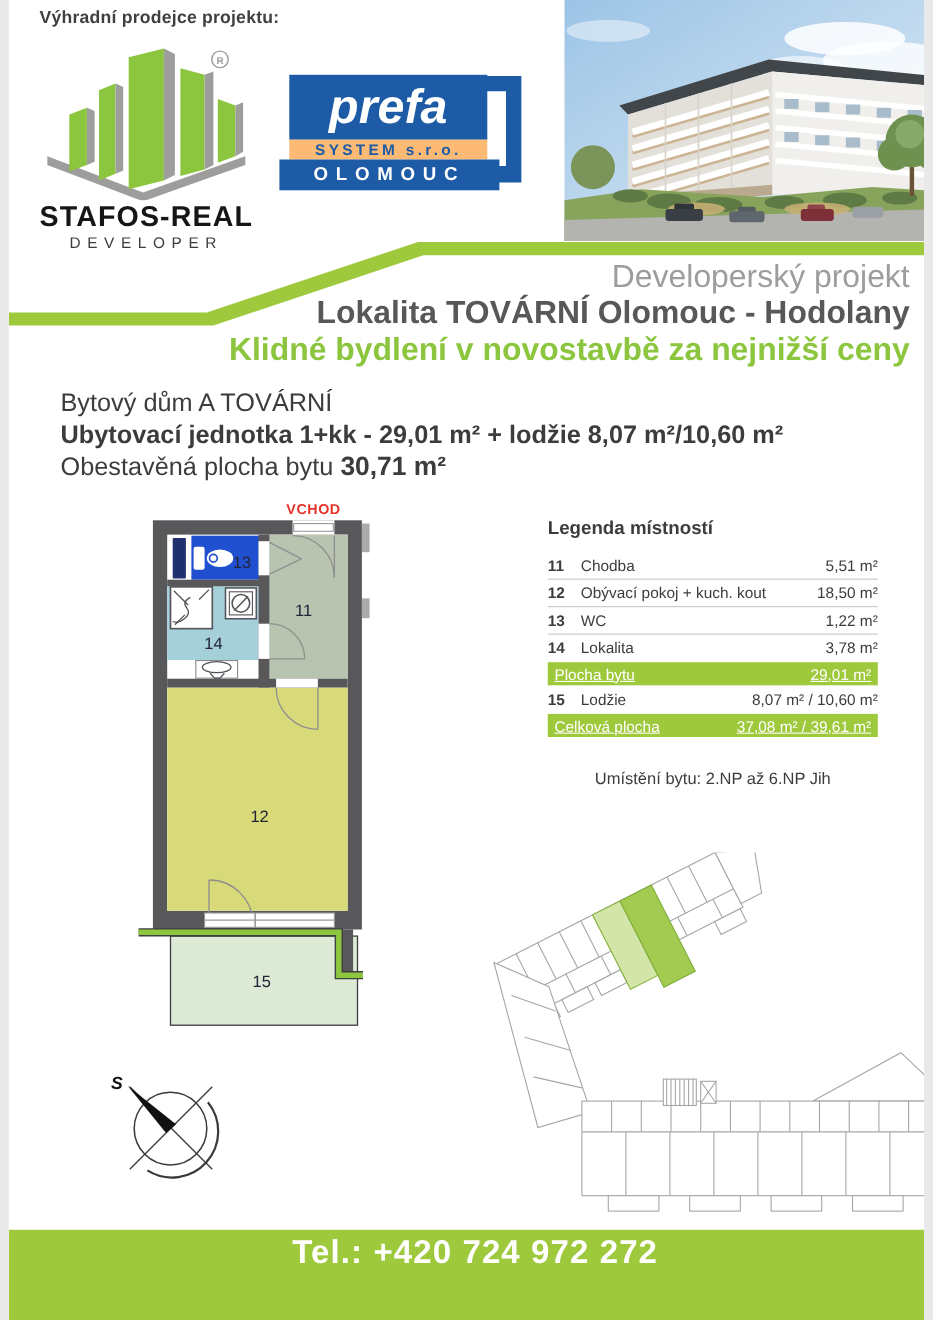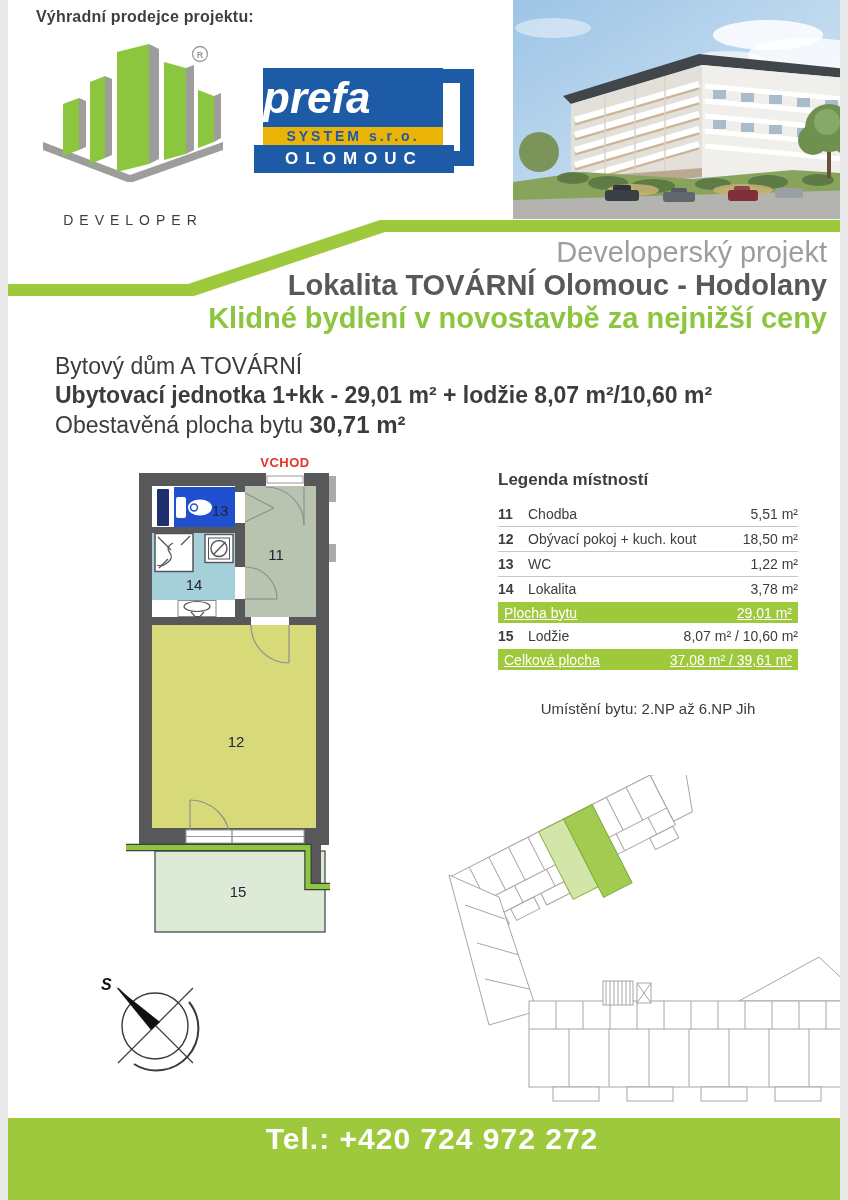--- a/index.html
+++ b/index.html
@@ -6,23 +6,23 @@
   #page{position:relative;width:788px;height:1200px;background:#fff;overflow:hidden;
         font-family:"Liberation Sans",sans-serif;margin:0 auto;padding-left:44px;}
   .abs{position:absolute;}
   
   .seller-label{left:28px;top:8px;font-size:16px;font-weight:600;color:#3f3f3e;letter-spacing:.2px;}
   .stafos-name{left:25px;top:181px;width:200px;text-align:center;font-size:26px;font-weight:700;
                color:#161616;letter-spacing:1px;}
   .stafos-dev{left:25px;top:212px;width:200px;text-align:center;font-size:14px;font-weight:400;
               color:#3c3c3b;letter-spacing:6px;}
   .prefa-main{left:255px;top:68px;width:180px;height:59px;background:#1d5ba6;display:flex;
-              align-items:center;justify-content:flex-start;}
+              align-items:center;justify-content:center;}
   .prefa-main span{color:#fff;font-size:44px;font-weight:700;font-style:italic;letter-spacing:0;line-height:1;}
-  .prefa-system{left:255px;top:127px;width:180px;height:18px;background:#eab308;display:flex;
+  .prefa-system{left:255px;top:127px;width:180px;height:18px;background:#fdba74;display:flex;
                 align-items:center;justify-content:center;color:#1d5ba6;font-size:14px;font-weight:700;letter-spacing:3px;}
   .prefa-city{left:246px;top:145px;width:200px;height:28px;background:#1d5ba6;display:flex;
               align-items:center;justify-content:center;color:#fff;font-size:17px;font-weight:700;letter-spacing:7px;}
   
   .titles{right:13px;top:236px;width:700px;text-align:right;line-height:33px;}
   .t1{font-size:29px;font-weight:300;color:#9d9d9c;}
   .t2{font-size:29px;font-weight:700;color:#58585a;}
   .t3{font-size:29px;font-weight:700;color:#8cc63e;}
   
   .info{left:47px;top:352px;font-size:23px;color:#3c3c3b;line-height:29px;}
@@ -64,20 +64,21 @@
       <polygon points="131,20 153,26 153,112 131,118" fill="#8cc63e"></polygon>
       <polygon points="153,26 161,23 161,108 153,112" fill="#9d9d9c"></polygon>
       <polygon points="165,48 181,54 181,100 165,106" fill="#8cc63e"></polygon>
       <polygon points="181,54 188,51 188,96 181,100" fill="#9d9d9c"></polygon>
     </g>
     <g>
       <circle cx="167" cy="12" r="7.5" fill="none" stroke="#9d9d9c" stroke-width="1.3"></circle>
       <text x="167" y="16" text-anchor="middle" font-size="9" font-weight="700" fill="#9d9d9c">R</text>
     </g>
   </svg>
+  <div class="abs stafos-name">STAFOS-REAL</div>
   <div class="abs stafos-dev">DEVELOPER</div>
 
   <div class="abs prefa-main">
     <span>prefa</span>
   </div>
   <div class="abs prefa-system">SYSTEM s.r.o.</div>
   <div class="abs prefa-city">OLOMOUC</div>
   <svg class="abs" style="left:430px;top:66px;" width="40" height="104" viewBox="0 0 40 104">
     <polygon points="4,3 36,3 36,100 8,100 8,85 22,85 22,17 4,17" fill="#1d5ba6"></polygon>
   </svg>

